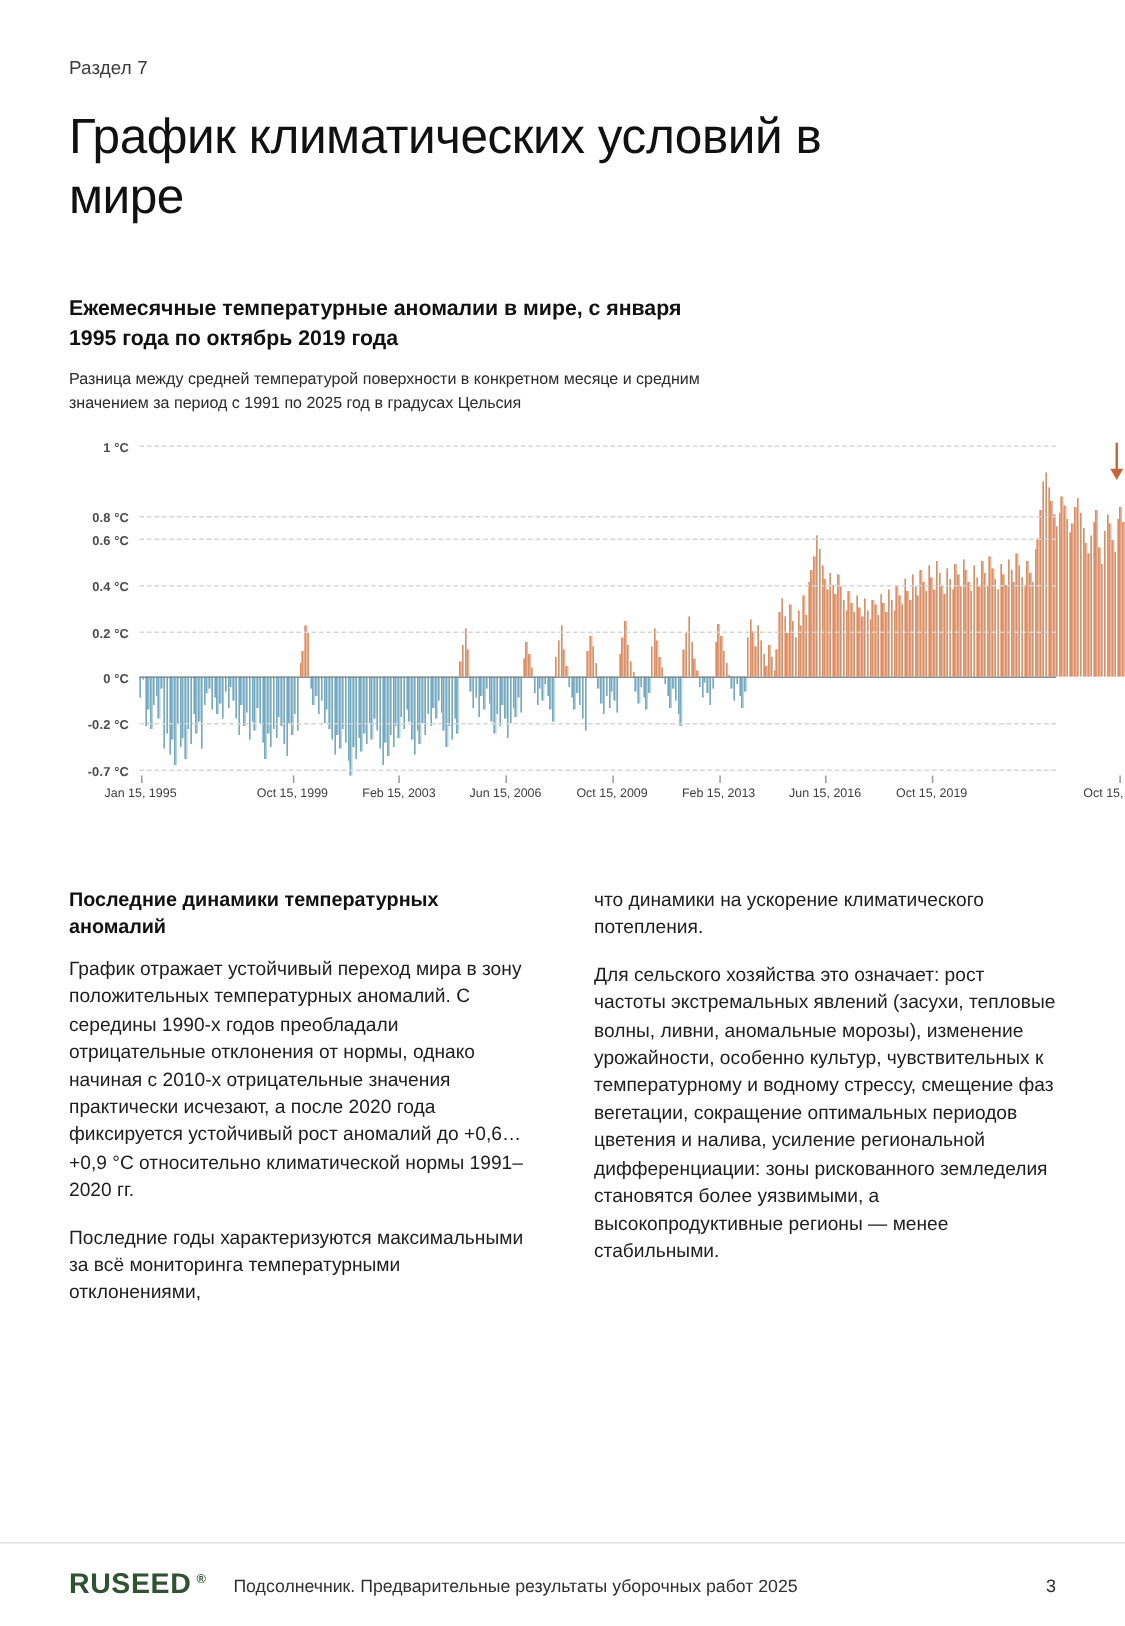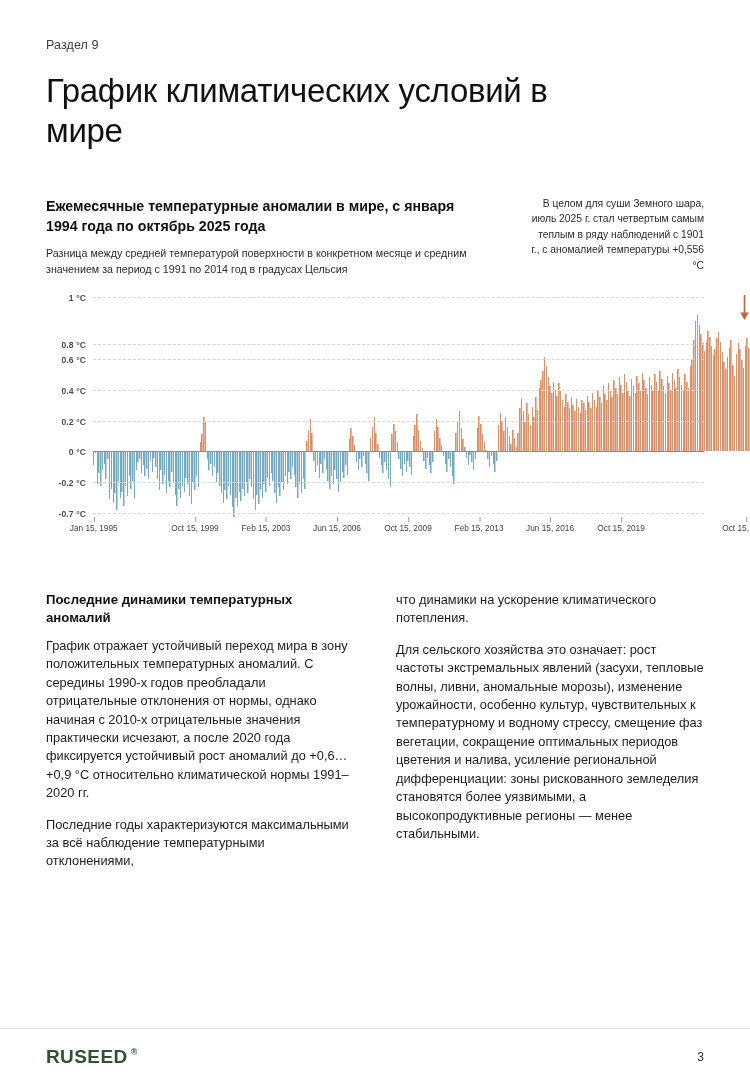--- a/index.html
+++ b/index.html
@@ -102,30 +102,29 @@
   }
   .logo sup { font-size: 8.5px; position: absolute; top: 1px; right: 0; }
   .footer-text { margin-left: 18px; font-size: 11.8px; color: #2f2f2f; }
   .page-num { margin-left: auto; font-size: 12px; color: #2f2f2f; }
 </style>
 </head>
 <body>
 
 <div class="page">
 
-  <div class="section-label">Раздел 9</div>
+  <div class="section-label">Раздел 7</div>
   <h1 class="page-title">График климатических условий в мире</h1>
 
   <div class="chart-block">
     <div class="chart-head">
       <div class="chart-headings">
-        <div class="chart-title">Ежемесячные температурные аномалии в мире, с января 1994 года по октябрь 2025 года</div>
-        <div class="chart-subtitle">Разница между средней температурой поверхности в конкретном месяце и средним значением за период с 1991 по 2014 год в градусах Цельсия</div>
+        <div class="chart-title">Ежемесячные температурные аномалии в мире, с января 1995 года по октябрь 2019 года</div>
+        <div class="chart-subtitle">Разница между средней температурой поверхности в конкретном месяце и средним значением за период с 1991 по 2025 год в градусах Цельсия</div>
       </div>
-      <div class="chart-annotation">В целом для суши Земного шара, июль 2025 г. стал четвертым самым теплым в ряду наблюдений с 1901 г., с аномалией температуры +0,556 °C</div>
     </div>
 
     <div class="plot-wrap">
       <div class="plot-area" id="plotArea">
         <div class="bars" id="bars">
             <div class="bar neg" style="left: 0px; width: 1.45605px; top: 162.581px; height: 13.9355px; bottom: auto;"></div>
             <div class="bar neg" style="left: 1.77568px; width: 1.45605px; top: 162.581px; height: 1.54839px; bottom: auto;"></div>
             <div class="bar neg" style="left: 3.55135px; width: 1.45605px; top: 162.581px; height: 32.5161px; bottom: auto;"></div>
             <div class="bar neg" style="left: 5.32703px; width: 1.45605px; top: 162.581px; height: 21.6774px; bottom: auto;"></div>
             <div class="bar neg" style="left: 7.1027px; width: 1.45605px; top: 162.581px; height: 34.0645px; bottom: auto;"></div>
@@ -535,29 +534,30 @@
         <line x1="6.5" y1="0" x2="6.5" y2="19" stroke="#c4643a" stroke-width="1.6"></line>
         <path d="M6.5 25 L2.2 17.5 L10.8 17.5 Z" fill="#c4643a"></path>
       </svg>
     </div>
   </div>
 
   <div class="copy">
     <div class="col">
       <div class="col-heading">Последние динамики температурных аномалий</div>
       <p class="para">График отражает устойчивый переход мира в зону положительных температурных аномалий. С середины 1990-х годов преобладали отрицательные отклонения от нормы, однако начиная с 2010-х отрицательные значения практически исчезают, а после 2020 года фиксируется устойчивый рост аномалий до +0,6…+0,9 °C относительно климатической нормы 1991–2020 гг.</p>
-      <p class="para">Последние годы характеризуются максимальными за всё наблюдение температурными отклонениями,</p>
+      <p class="para">Последние годы характеризуются максимальными за всё мониторинга температурными отклонениями,</p>
     </div>
     <div class="col">
       <p class="para">что динамики на ускорение климатического потепления.</p>
       <p class="para">Для сельского хозяйства это означает: рост частоты экстремальных явлений (засухи, тепловые волны, ливни, аномальные морозы), изменение урожайности, особенно культур, чувствительных к температурному и водному стрессу, смещение фаз вегетации, сокращение оптимальных периодов цветения и налива, усиление региональной дифференциации: зоны рискованного земледелия становятся более уязвимыми, а высокопродуктивные регионы — менее стабильными.</p>
     </div>
   </div>
 
 
   <div class="footer">
     <div class="logo">
       <span>RUSEED</span><sup>®</sup>
     </div>
+    <div class="footer-text">Подсолнечник. Предварительные результаты уборочных работ 2025</div>
     <div class="page-num">3</div>
   </div>
 
 </div>
 
 </body></html>

